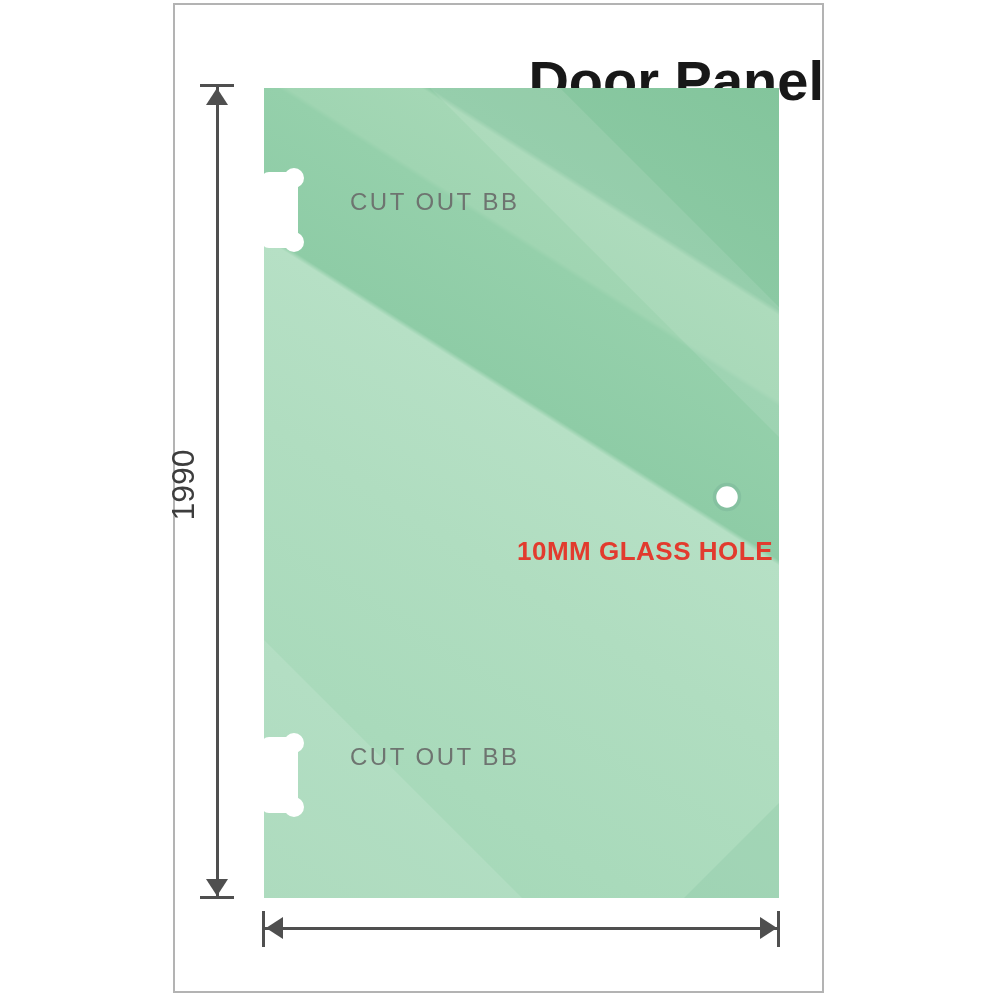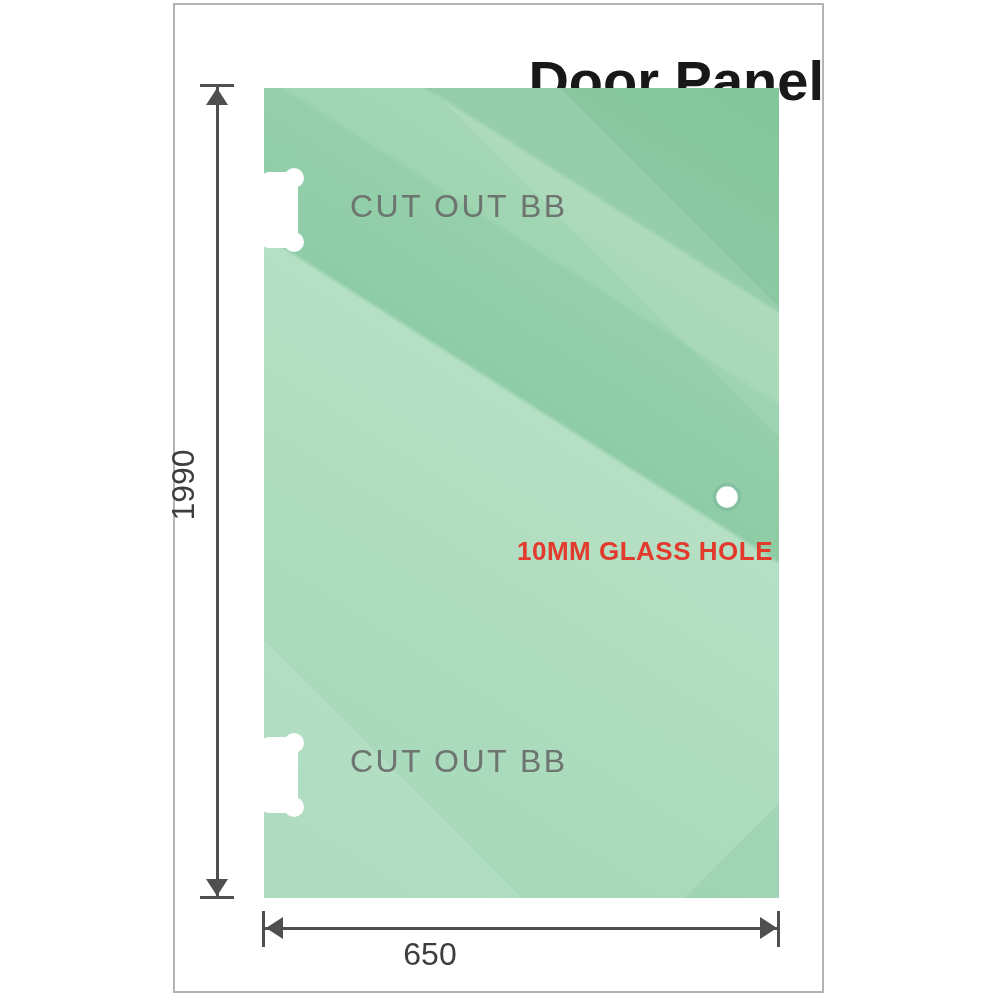--- a/index.html
+++ b/index.html
@@ -25,21 +25,21 @@
   .arrow.right{border-top:11px solid transparent;border-bottom:11px solid transparent;border-left:17px solid #4f4f4f;}
   .dim-label{
     position:absolute;color:#3d3d3d;font-size:32px;font-weight:400;
   }
   .dim-label.vertical{
     width:150px;height:40px;text-align:center;
     transform:rotate(-90deg);transform-origin:center center;
   }
   .dim-label.horizontal{width:150px;text-align:center;}
   .cutout-label{
-    position:absolute;color:#6e7470;font-size:32px;font-weight:300;
+    position:absolute;color:#6e7470;font-size:24px;font-weight:300;
     letter-spacing:2.5px;white-space:nowrap;
   }
   .hole-label{
     position:absolute;color:#e23b2e;font-size:26px;font-weight:bold;
     white-space:nowrap;letter-spacing:0.5px;
   }
 </style>
 </head>
 <body>
 
@@ -95,20 +95,19 @@
   <div class="dim" style="left:200px;top:896px;width:34px;height:3px;"></div>
   <div class="arrow up" style="left:206px;top:88px;"></div>
   <div class="arrow down" style="left:206px;top:879px;"></div>
   <div class="dim-label vertical" style="left:110px;top:465px;">1990</div>
 
   <div class="dim" style="left:262px;top:911px;width:3px;height:36px;"></div>
   <div class="dim" style="left:265px;top:927px;width:513px;height:3px;"></div>
   <div class="dim" style="left:777px;top:911px;width:3px;height:36px;"></div>
   <div class="arrow left" style="left:266px;top:917px;"></div>
   <div class="arrow right" style="left:760px;top:917px;"></div>
-  <div class="dim-label horizontal" style="left:355px;top:936px;">650</div>
 
   <div class="cutout-label" style="left:350px;top:188px;">CUT OUT BB</div>
   <div class="cutout-label" style="left:350px;top:743px;">CUT OUT BB</div>
 
   <div class="hole-label" style="left:517px;top:536px;">10MM GLASS HOLE</div>
 
 </div>
 
 </body></html>

